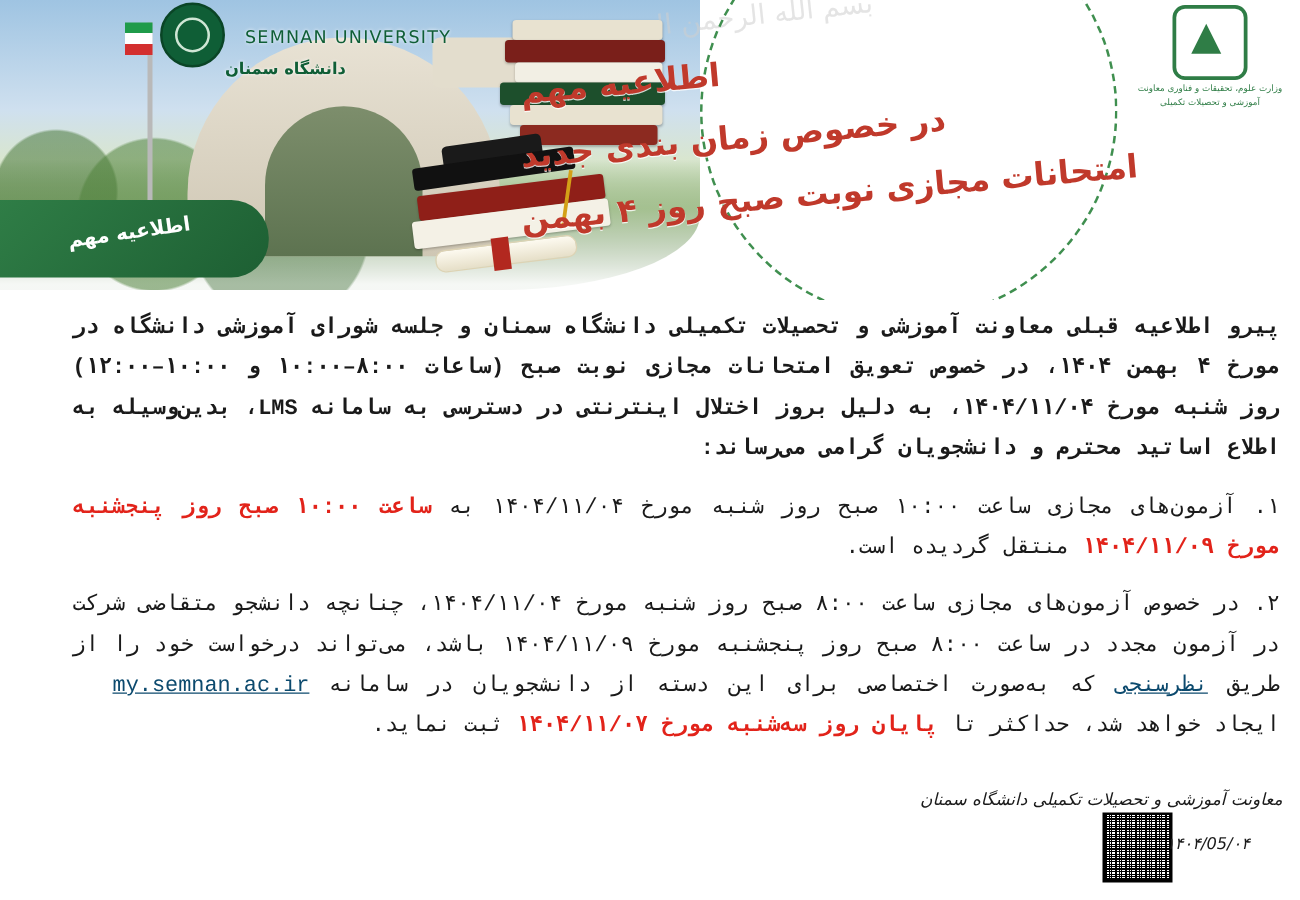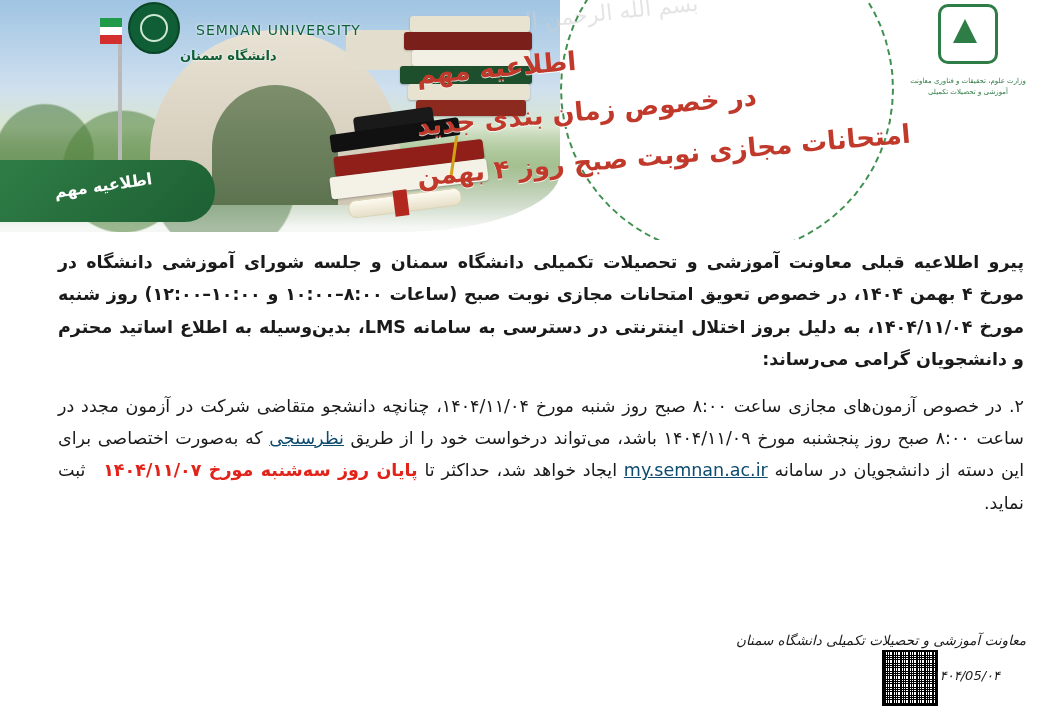--- a/index.html
+++ b/index.html
@@ -218,21 +218,21 @@
   .ministry-mark::after{
     content:"";
     position:absolute;
     left:12px;top:12px;
     width:0;height:0;
     border-left:12px solid transparent;
     border-right:12px solid transparent;
     border-bottom:24px solid #2f7d46;
   }
   .ministry-txt{
-    margin-top:12px;
+    margin-top:2px;
     font-size:7px;
     color:#2f7d46;
     line-height:1.5;
   }
   
   .calligraphy{
     position:absolute;
     left:380px; top:2px;
     width:420px;height:60px;
     color:#cfcfcf;
@@ -260,49 +260,50 @@
   .hl3{ font-size:26px; transform:rotate(-5deg); margin-top:16px; margin-right:10px;}
 
   
   .content{
     position:absolute;
     top:246px;
     right:0;
     width:998px;
     padding: 0 16px;
     box-sizing:border-box;
+    font-family:Liberation Mono, monospace;
   }
   p.para{
     margin:0 0 14px 0;
     font-size:17.5px;
     line-height:1.85;
     text-align:justify;
     direction:rtl;
   }
   .lead{
     font-weight:bold;
     font-size:18px;
     line-height:1.9;
   }
   .hl-red{
     color:#e2231a;
     font-weight:bold;
   }
   .red-note{
     color:#e2231a;
     font-weight:bold;
-    margin-left:11px;
   }
   .link{
     color:#0c4a6e;
     text-decoration:underline;
   }
   .ltr-inline{
     direction:ltr;
     unicode-bidi:isolate;
+    margin-left:32px;
   }
 
   
   .footer{
     position:absolute;
     bottom:8px;
     right:0;
     width:1040px;
     height:80px;
     font-style:italic;
@@ -381,20 +382,23 @@
     <div class="hl1">اطلاعیه مهم</div>
     <div class="hl2">در خصوص زمان بندی جدید</div>
     <div class="hl3">امتحانات مجازی نوبت صبح روز ۴ بهمن</div>
   </div>
 </div>
 
 <div class="content">
 
   <p class="para lead">پیرو اطلاعیه قبلی معاونت آموزشی و تحصیلات تکمیلی دانشگاه سمنان و جلسه شورای آموزشی دانشگاه در مورخ ۴ بهمن ۱۴۰۴، در خصوص تعویق امتحانات مجازی نوبت صبح (ساعات ۸:۰۰–۱۰:۰۰ و ۱۰:۰۰–۱۲:۰۰) روز شنبه مورخ ۱۴۰۴/۱۱/۰۴، به دلیل بروز اختلال اینترنتی در دسترسی به سامانه LMS، بدین‌وسیله به اطلاع اساتید محترم و دانشجویان گرامی می‌رساند:</p>
 
+  <p class="para">
+    <span>۱. آزمون‌های مجازی ساعت ۱۰:۰۰ صبح روز شنبه مورخ ۱۴۰۴/۱۱/۰۴ به </span><span class="hl-red">ساعت ۱۰:۰۰ صبح روز پنجشنبه مورخ ۱۴۰۴/۱۱/۰۹</span><span> منتقل گردیده است.</span>
+  </p>
 
   <p class="para">
     <span>۲. در خصوص آزمون‌های مجازی ساعت ۸:۰۰ صبح روز شنبه مورخ ۱۴۰۴/۱۱/۰۴، چنانچه دانشجو متقاضی شرکت در آزمون مجدد در ساعت ۸:۰۰ صبح روز پنجشنبه مورخ ۱۴۰۴/۱۱/۰۹ باشد، می‌تواند درخواست خود را از طریق </span><span class="link">نظرسنجی</span><span> که به‌صورت اختصاصی برای این دسته از دانشجویان در سامانه </span><span class="link ltr-inline">my.semnan.ac.ir</span><span> ایجاد خواهد شد، حداکثر تا </span><span class="red-note">پایان روز سه‌شنبه مورخ ۱۴۰۴/۱۱/۰۷</span><span>  ثبت نماید.</span>
   </p>
 
 </div>
 
 <div class="footer">
   <div class="footer-org">معاونت آموزشی و تحصیلات تکمیلی دانشگاه سمنان</div>
   <div class="qr"></div>

